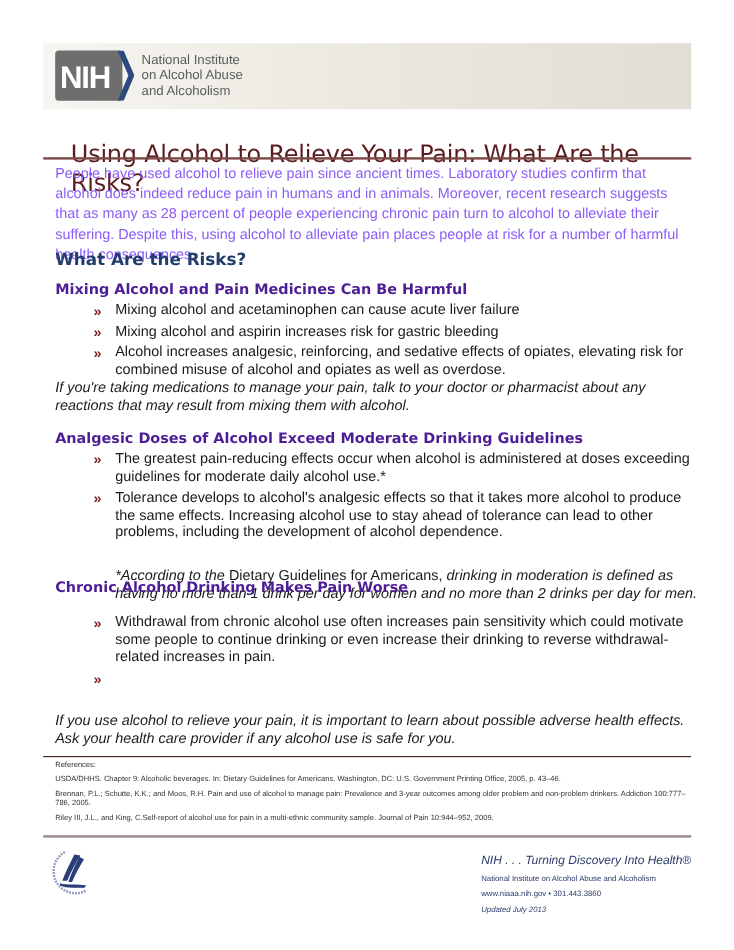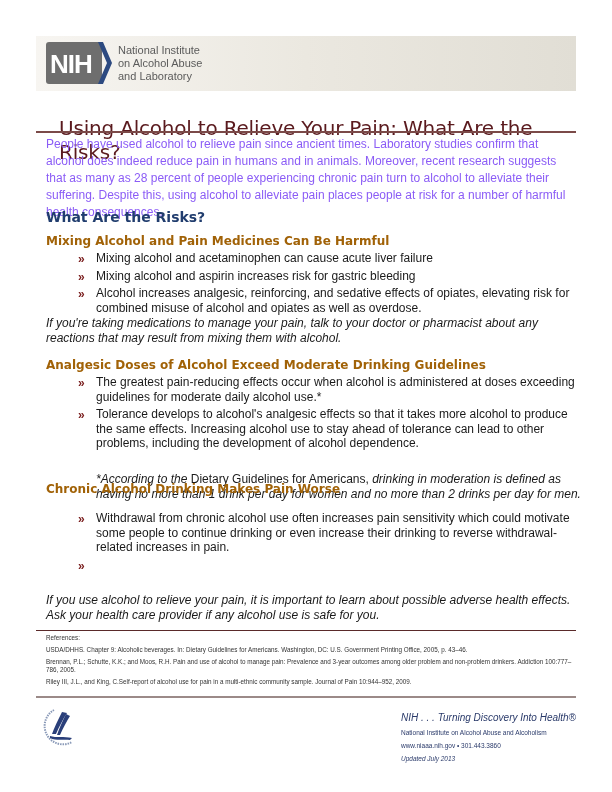--- a/index.html
+++ b/index.html
@@ -14,21 +14,21 @@
                    color: #ffffff; letter-spacing: -1px; font-family: "Liberation Sans", sans-serif; }
   .nih-logo svg { position: absolute; left: 52px; top: 0; }
   .inst-name { position: absolute; left: 118px; top: 44px; font-size: 11px; line-height: 13px; color: #5b5b5b; }
   .title { position: absolute; left: 45px; top: 102px; font-size: 20px; color: #5a1a1e;
            font-family: "DejaVu Sans", sans-serif; font-weight: normal; letter-spacing: -0.2px; }
   .title-rule { position: absolute; left: 36px; top: 131px; width: 540px; height: 2px; background: #7b4a48; }
   .intro { position: absolute; left: 46px; top: 136px; width: 530px; font-size: 12px; line-height: 17px;
            color: #8b5cf6; }
   .h2 { position: absolute; left: 46px; font-size: 14px; font-weight: bold; color: #213d6e;
         font-family: "DejaVu Sans", sans-serif; }
-  .h3 { position: absolute; left: 46px; font-size: 12px; font-weight: bold; color: #a16207;
+  .h3 { position: absolute; left: 46px; font-size: 12px; font-weight: bold; color: #4c1d95;
         font-family: "DejaVu Sans", sans-serif; }
   .bullets { position: absolute; left: 78px; width: 500px; margin: 0; padding: 0; list-style: none; }
   .bullets li { position: relative; padding-left: 18px; font-size: 12px; line-height: 14.5px; margin-bottom: 3px; }
   .chev { position: absolute; left: 0; top: 1px; color: #7a1e1e; font-size: 12px; font-weight: bold; }
   .note { position: absolute; left: 46px; width: 535px; font-size: 12px; line-height: 15px; font-style: italic; }
   .footnote { position: absolute; left: 96px; width: 490px; font-size: 12px; line-height: 15px; }
   .footnote .it { font-style: italic; }
   .ref-rule-top { position: absolute; left: 36px; top: 630px; width: 540px; height: 1px; background: #5a2a2a; }
   .refs { position: absolute; left: 46px; top: 634px; width: 530px; font-size: 6.3px; line-height: 8px; color: #333; }
   .refs p { margin: 0 0 4px 0; }
@@ -46,21 +46,21 @@
 <div class="nih-logo">
   <div class="box"></div>
   <span class="txt">NIH</span>
   <svg width="14" height="42" viewBox="0 0 14 42">
     <polygon points="0,0 5,0 14,21 5,42 0,42 9,21" fill="#2d4a80"></polygon>
   </svg>
 </div>
 <div class="inst-name">
   <div>National Institute</div>
   <div>on Alcohol Abuse</div>
-  <div>and Laboratory</div>
+  <div>and Alcoholism</div>
 </div>
 
 <h1 class="title" style="margin:14px">Using Alcohol to Relieve Your Pain: What Are the Risks?</h1>
 <div class="title-rule"></div>
 
 <p class="intro" style="margin:0">People have used alcohol to relieve pain since ancient times. Laboratory studies confirm that alcohol does indeed reduce pain in humans and in animals. Moreover, recent research suggests that as many as 28 percent of people experiencing chronic pain turn to alcohol to alleviate their suffering. Despite this, using alcohol to alleviate pain places people at risk for a number of harmful health consequences.</p>
 
 <h2 class="h2" style="top:209px;margin:0">What Are the Risks?</h2>
 
 <h3 class="h3" style="top:234px;margin:0">Mixing Alcohol and Pain Medicines Can Be Harmful</h3>

